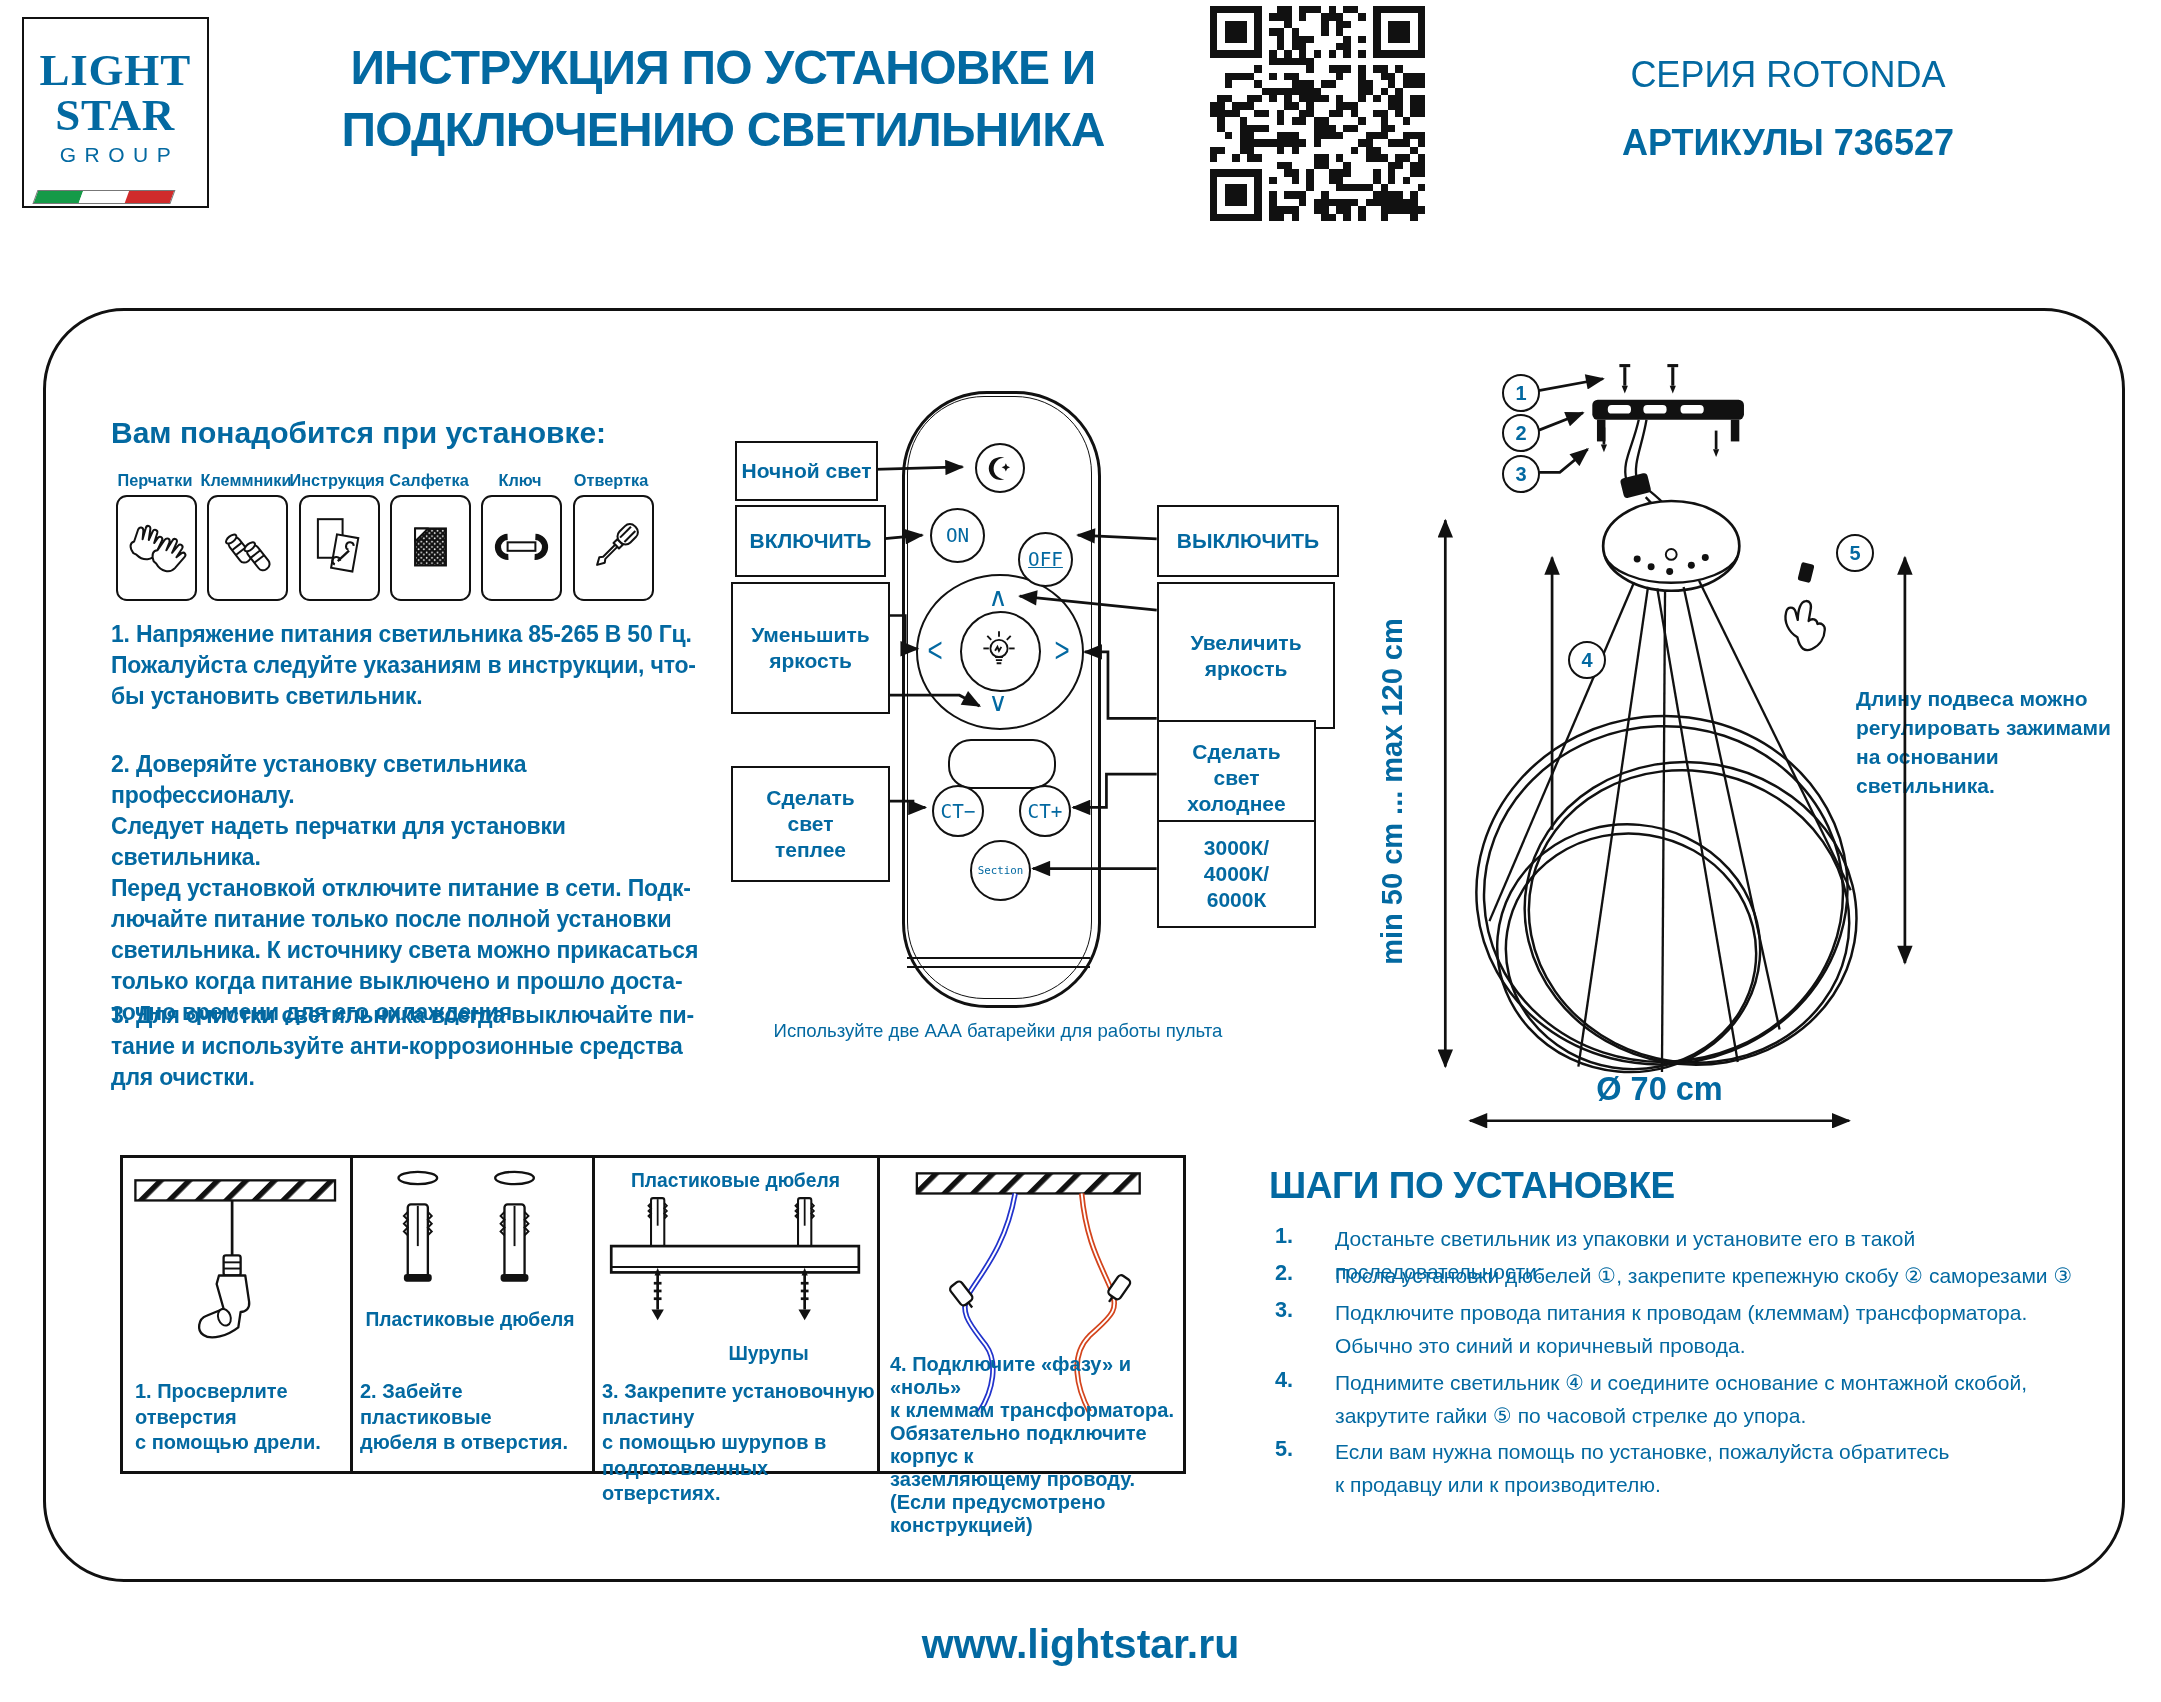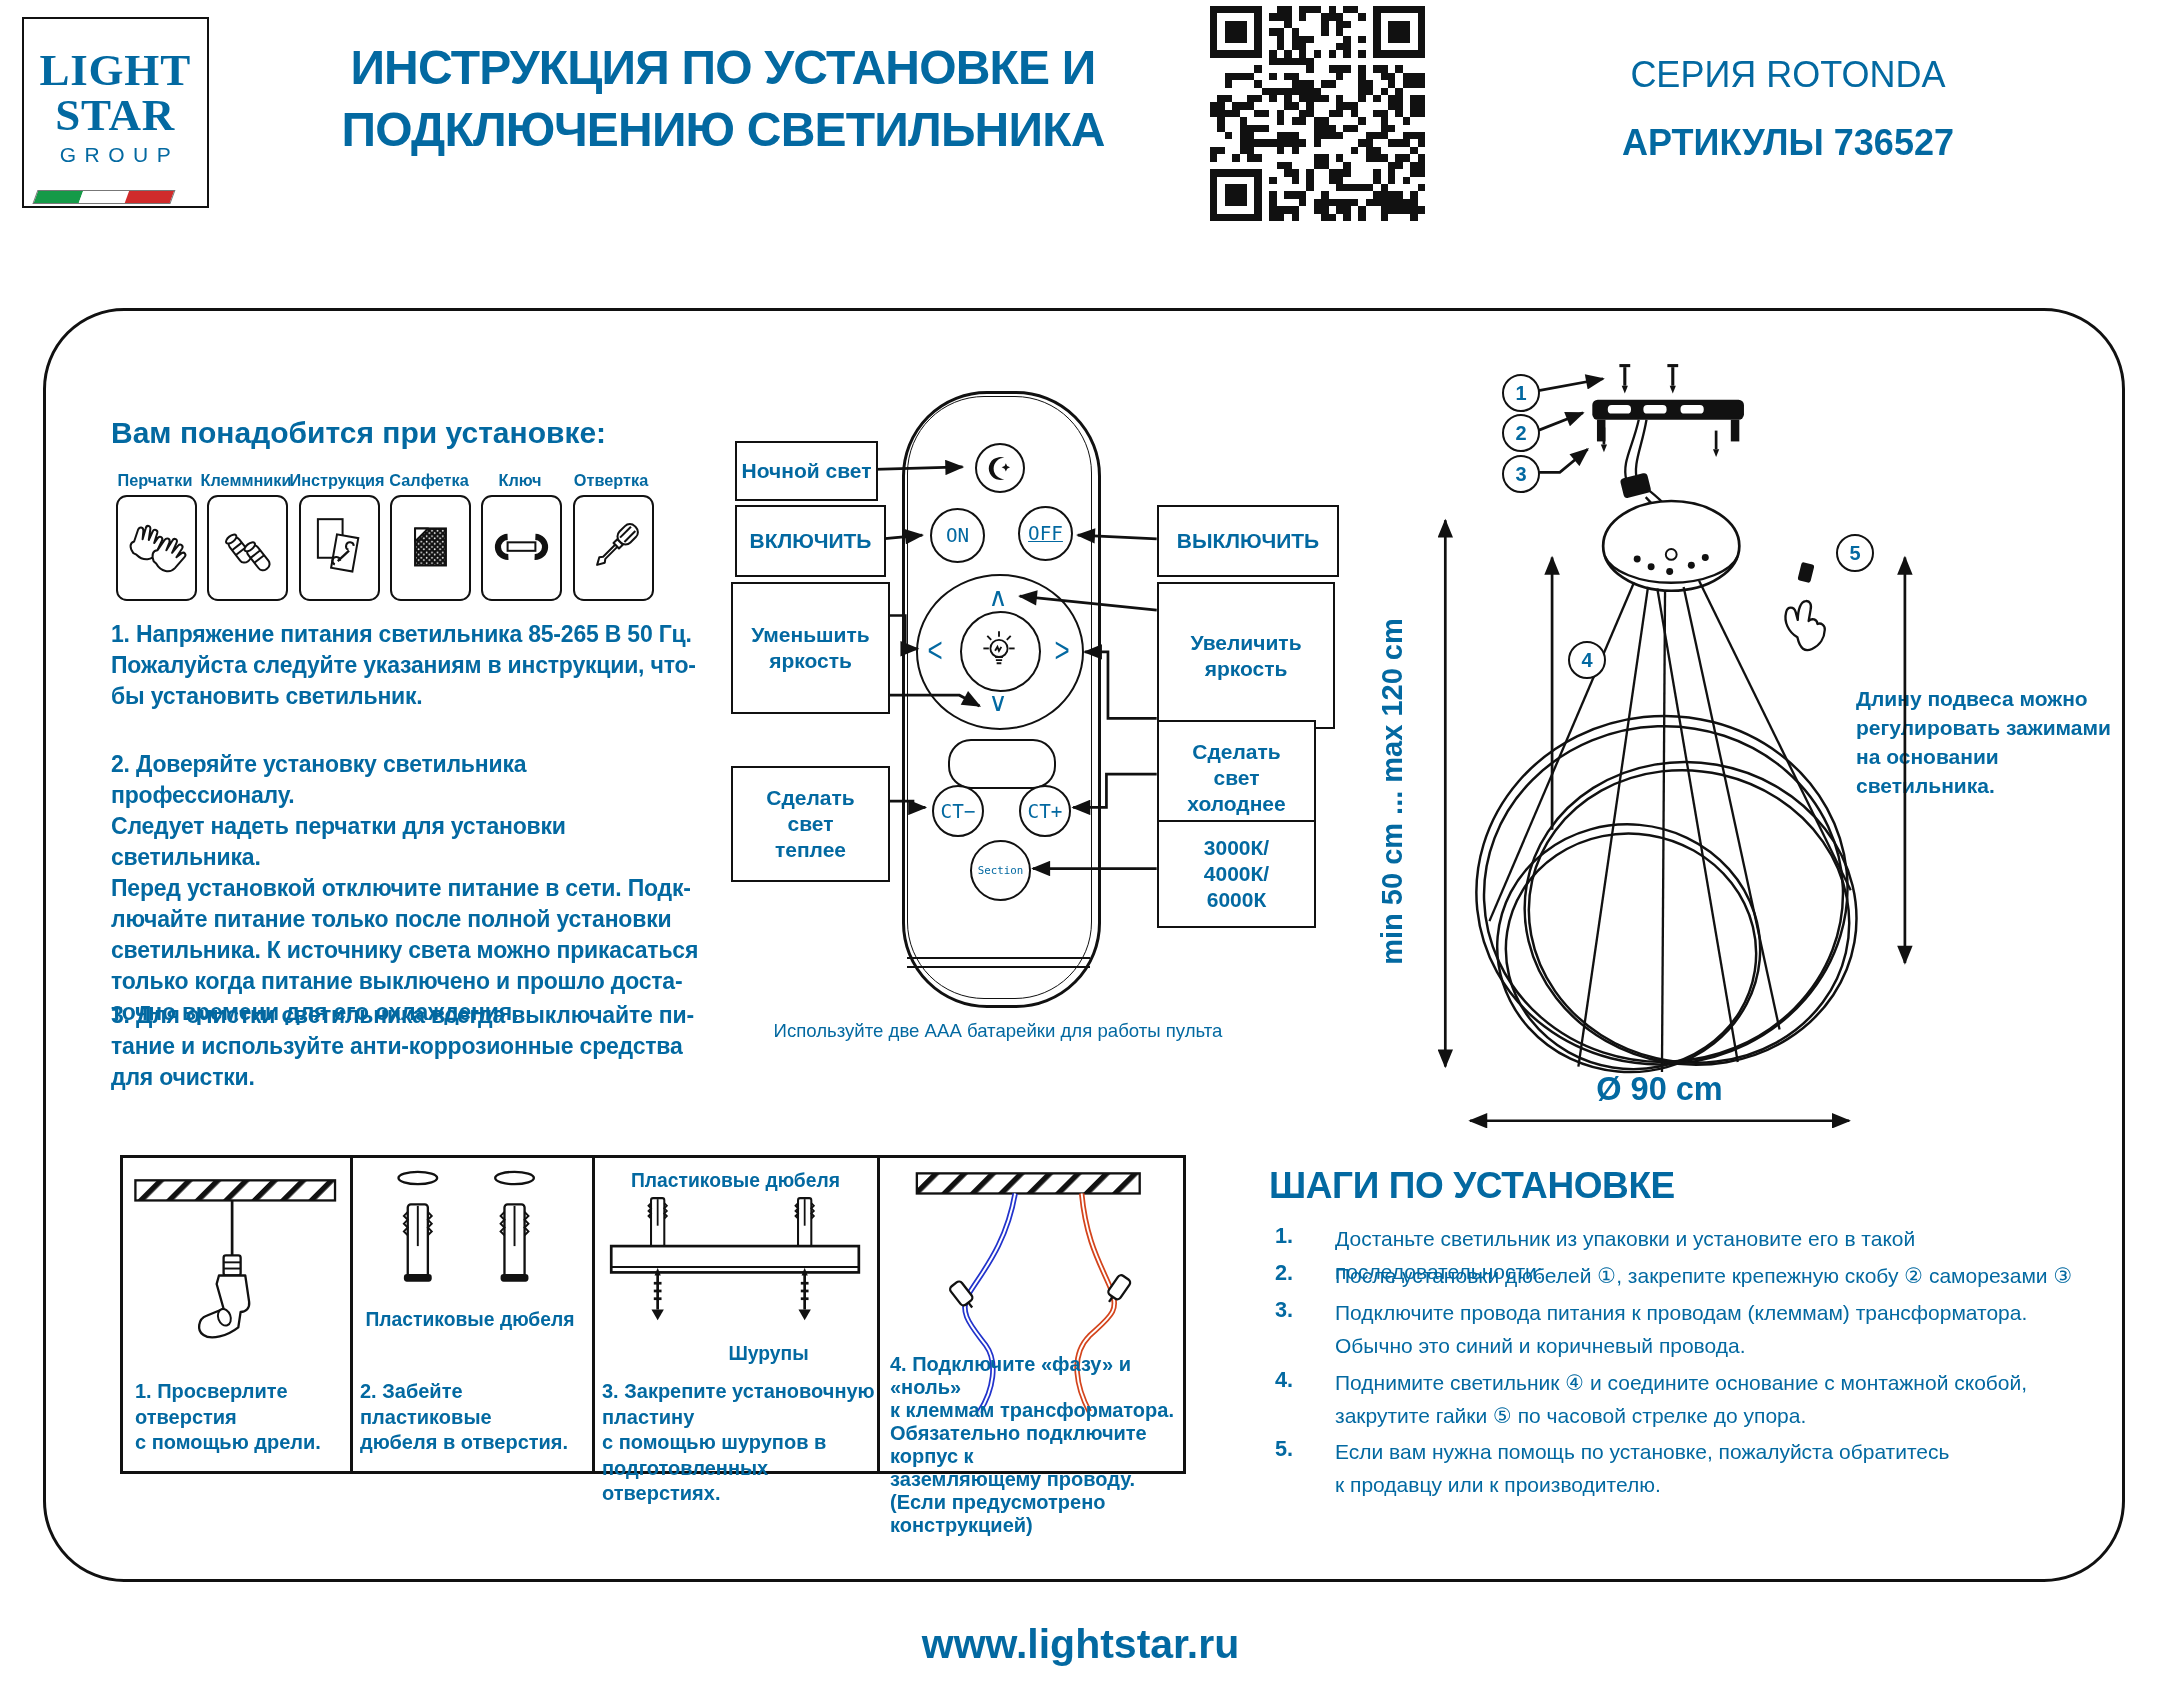--- a/index.html
+++ b/index.html
@@ -796,21 +796,21 @@
   <div class="abs" id="remote" style="z-index:2;"></div>
   <div class="abs" id="remote-inner" style="z-index:2;"></div>
 
   <div class="abs ctr" style="left:975px;top:443px;width:46px;height:46px;border:2.3px solid #111;border-radius:50%;background:#fff;z-index:3;">
     <svg width="29" height="29" viewBox="-19 -19 38 38">
       <path d="M5,-14 A15,15 0 1 0 5,14 A11,11 0 1 1 5,-14 Z" fill="#111"></path>
       <path d="M7,-7 l1.7,3.8 3.8,1.7 -3.8,1.7 -1.7,3.8 -1.7,-3.8 -3.8,-1.7 3.8,-1.7 z" fill="#111"></path>
     </svg>
   </div>
   <div class="abs rbtn ctr" style="left:930px;top:508px;width:51px;height:51px;z-index:3;">ON</div>
-  <div class="abs rbtn ctr" style="left:1018px;top:506px;width:51px;height:51px;z-index:3;text-decoration:underline;">OFF</div>
+  <div class="abs rbtn ctr" style="left:1018px;top:532px;width:51px;height:51px;z-index:3;text-decoration:underline;">OFF</div>
 
   <div class="abs" id="dpad" style="z-index:2;"></div>
   <div class="abs ctr dglyph" style="left:981px;top:582px;z-index:3;">∧</div>
   <div class="abs ctr dglyph" style="left:981px;top:687px;z-index:3;">∨</div>
   <div class="abs ctr dglyph" style="left:918px;top:635px;transform:scaleY(1.35);z-index:3;">&lt;</div>
   <div class="abs ctr dglyph" style="left:1045px;top:635px;transform:scaleY(1.35);z-index:3;">&gt;</div>
   <div class="abs" id="dpad-center" style="z-index:3;"></div>
   <div class="abs" style="left:974px;top:625px;z-index:4;">
     <svg width="50" height="50" viewBox="-32 -32 64 64">
       <g stroke="#111" stroke-width="2.4" fill="none">
@@ -838,21 +838,21 @@
   <div class="abs callout ctr" style="left:1502px;top:374px;z-index:2;">1</div>
   <div class="abs callout ctr" style="left:1502px;top:414px;z-index:2;">2</div>
   <div class="abs callout ctr" style="left:1502px;top:455px;z-index:2;">3</div>
   <div class="abs callout ctr" style="left:1568px;top:641px;z-index:2;">4</div>
   <div class="abs callout ctr" style="left:1836px;top:534px;z-index:2;">5</div>
 
   <div class="abs" id="dim-v">min 50 cm ... max 120 cm</div>
   <div class="abs pre" id="adjust-note">Длину подвеса можно
 регулировать зажимами
 на основании светильника.</div>
-  <div class="abs" id="dim-d">Ø 90 cm</div>
+  <div class="abs" id="dim-d">Ø 70 cm</div>
 
   <div class="abs" id="panels">
     <div class="panel" style="width:228px;"></div>
     <div class="panel" style="width:244px;"></div>
     <div class="panel" style="width:286px;"></div>
     <div class="panel" style="width:308px;"></div>
   </div>
   <div class="abs pcap pre" style="left:135px;top:1379px;width:209px;z-index:2;">1. Просверлите отверстия
 с помощью дрели.</div>
   <div class="abs plab" style="left:350px;top:1309px;width:240px;z-index:2;">Пластиковые дюбеля</div>

